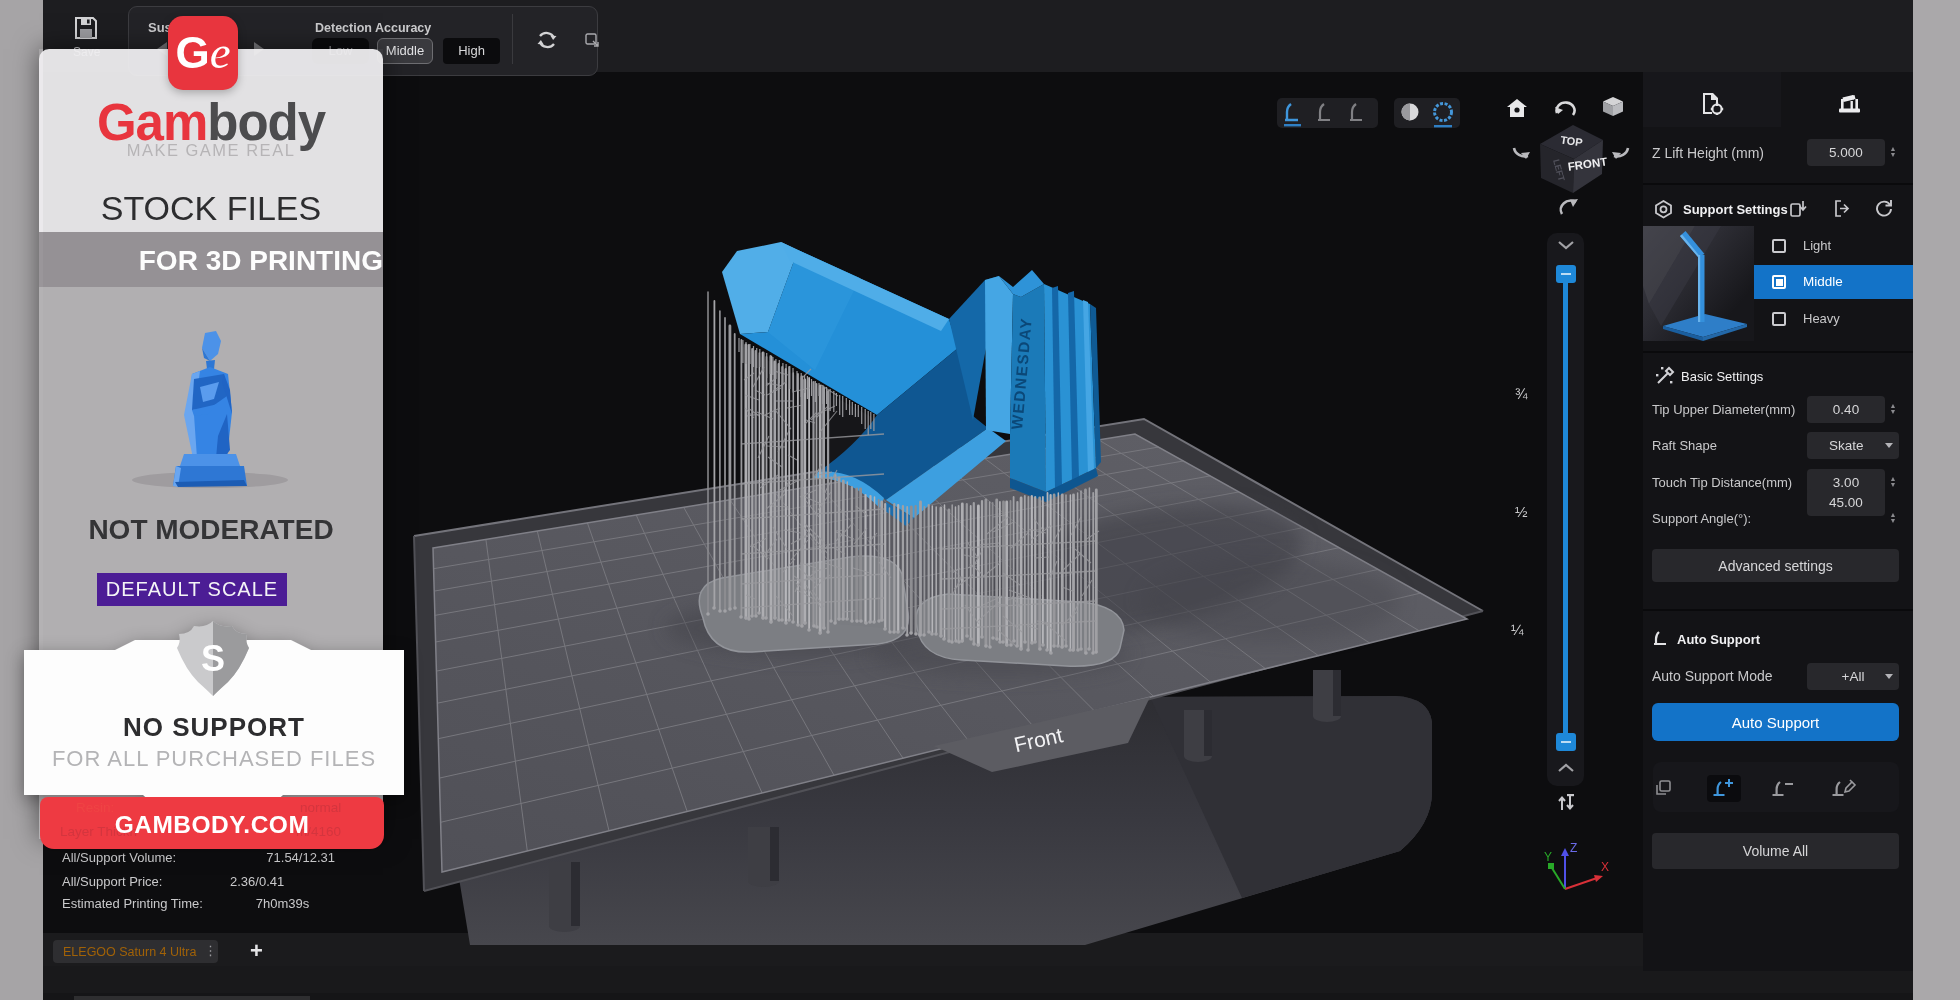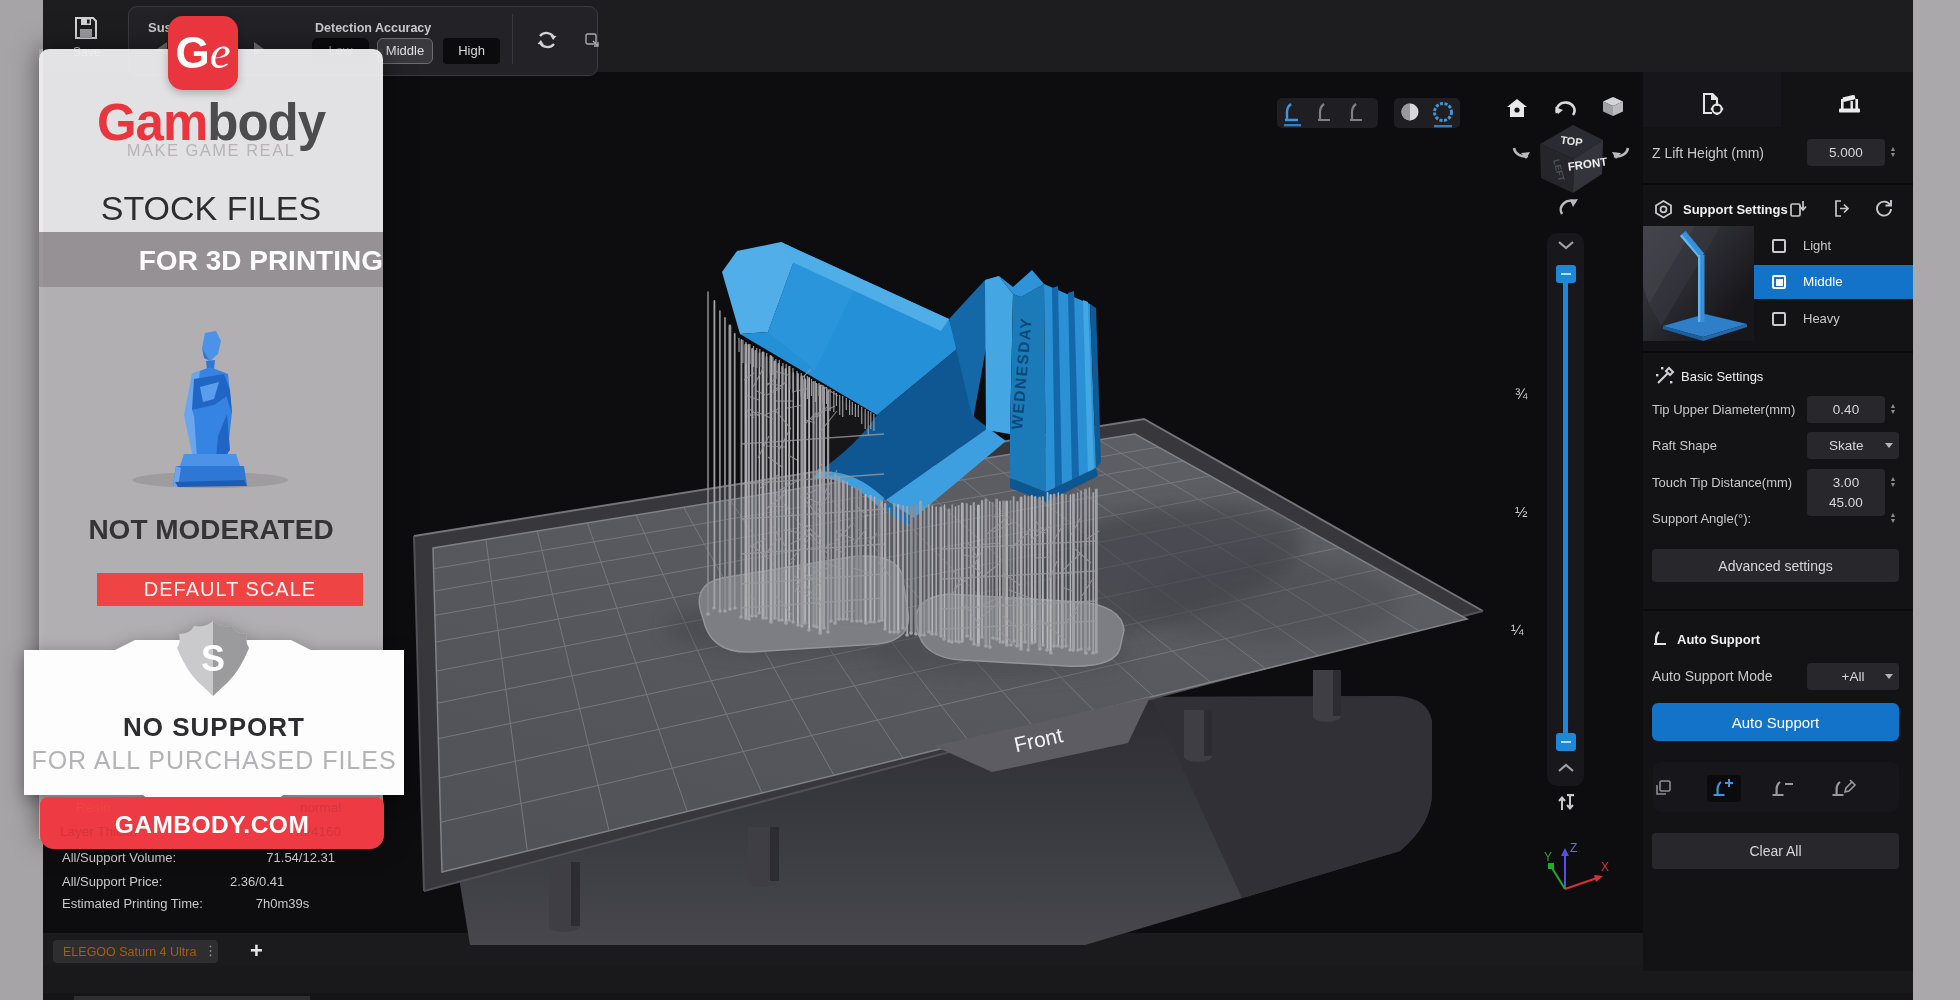--- a/index.html
+++ b/index.html
@@ -732,21 +732,21 @@
       <path d="M9 3 q-3.4 2.6 -3.4 7 v6 M1.5 16 h11"></path>
     </g>
  <path d="M14 5 h8" stroke="#9a9a9e" stroke-width="2" fill="none"></path>
 </svg>
 <svg class="abs" style="left:1831px;top:778px" width="28" height="23" viewBox="0 0 28 23">
  <g stroke="#9a9a9e" stroke-width="2.2" fill="none">
       <path d="M9 4 q-3.4 2.6 -3.4 7 v6 M1.5 17 h11"></path>
     </g>
  <path d="M15 10 l6-6 3 3 -6 6 -4 1 z M19 2 l4 4" stroke="#9a9a9e" stroke-width="1.6" fill="none"></path>
 </svg>
-<div class="abs box" style="left:1652px;top:833px;width:247px;height:36px;font-size:14px">Clear All</div>
+<div class="abs box" style="left:1652px;top:833px;width:247px;height:36px;font-size:14px">Volume All</div>
 
 <div class="abs lbl" style="left:62px;top:850px">All/Support Volume:</div>
 <div class="abs lbl" style="left:230px;top:850px;width:105px;text-align:right">71.54/12.31</div>
 <div class="abs lbl" style="left:62px;top:874px">All/Support Price:</div>
 <div class="abs lbl" style="left:230px;top:874px;width:105px;text-align:left">2.36/0.41</div>
 <div class="abs lbl" style="left:62px;top:896px">Estimated Printing Time:</div>
 <div class="abs lbl" style="left:230px;top:896px;width:105px;text-align:center">7h0m39s</div>
 <div class="abs" style="left:53px;top:940px;width:165px;height:23px;background:#2e2e31;border-radius:4px"></div>
 <div class="abs" style="left:63px;top:945px;color:#a16207;font-size:12.5px">ELEGOO Saturn 4 Ultra</div>
 <div class="abs" style="left:204px;top:943px;color:#9a9a9e;font-size:13px">⋮</div>
@@ -774,34 +774,34 @@
  <path d="M72 90 L98 84 L88 94 L74 96 Z" fill="#3584e4"></path>
  <path d="M80 67 L99 62 L94 79 L83 82 Z" fill="#5a9cee"></path>
  <path d="M104 54 L110 70 L112 94 L102 62 Z" fill="#2064c4"></path>
  <path d="M98 116 L107 94 L110 130 L104 138 L96 138 Z" fill="#2064c4"></path>
  <path d="M64 134 L116 134 L120 146 L60 146 Z" fill="#4c92e8"></path>
  <path d="M56 146 L124 146 L127 166 L53 166 Z" fill="#2e77d4"></path>
  <path d="M53 166 L56 146 L61 148 L58 167 Z" fill="#6aa6f0"></path>
  <path d="M58 167 L127 166 L124 160 L55 162 Z" fill="#1c5cb4"></path>
 </svg>
 <div class="abs" style="left:39px;top:514px;width:344px;text-align:center;font-size:28px;color:#343436;font-weight:bold">NOT MODERATED</div>
-<div class="abs" style="left:97px;top:573px;width:266px;height:33px;background:#ef4444;color:#f4f4f6;font-size:20px;text-align:center;line-height:33px;letter-spacing:1px">DEFAULT SCALE</div>
+<div class="abs" style="left:97px;top:573px;width:190px;height:33px;background:#4c1d95;color:#f4f4f6;font-size:20px;text-align:center;line-height:33px;letter-spacing:1px">DEFAULT SCALE</div>
 
 <svg class="abs" style="left:14px;top:612px;filter:drop-shadow(0 5px 9px rgba(0,0,0,0.38))" width="404" height="210" viewBox="0 0 404 210">
  <polygon points="378,40 390,46 390,62 378,56" fill="#cbcbcd"></polygon>
  <polygon points="378,180 390,174 390,158 378,164" fill="#cbcbcd"></polygon>
  <polygon points="121,28 277,28 297,38 101,38" fill="#fdfdfd"></polygon>
  <rect x="10" y="38" width="380" height="145" fill="#fdfdfd"></rect>
  <polygon points="129,183 269,183 253,197 145,197" fill="#fdfdfd"></polygon>
  <g transform="translate(160,6)">
   <path d="M39 3 Q46 10 58 8 Q62 16 73 16 Q71 24 75 30 Q66 52 54 64 Q45 72 39 78 Q33 72 24 64 Q12 52 3 30 Q7 24 5 16 Q16 16 20 8 Q32 10 39 3 Z" fill="#cacacc"></path>
   <path d="M39 3 Q46 10 58 8 Q62 16 73 16 Q71 24 75 30 Q66 52 54 64 Q45 72 39 78 Z" fill="#9b9b9d"></path>
   <text x="39" y="53" text-anchor="middle" fill="#fff" font-size="36" font-weight="bold">S</text>
  </g>
 </svg>
 <div class="abs" style="left:24px;top:712px;width:380px;text-align:center;font-size:26px;color:#2d2d2f;font-weight:bold;letter-spacing:1px">NO SUPPORT</div>
-<div class="abs" style="left:24px;top:746px;width:380px;text-align:center;font-size:25px;color:#b4b4b6;letter-spacing:1px">FOR ALL PURCHASED FILES</div>
+<div class="abs" style="left:24px;top:746px;width:380px;text-align:center;font-size:22px;color:#b4b4b6;letter-spacing:1px">FOR ALL PURCHASED FILES</div>
 <div class="abs" style="left:40px;top:797px;width:344px;height:52px;background:#ee3a42;border-radius:8px 8px 14px 14px"></div>
 <div class="abs" style="left:76px;top:800px;color:#ef4444;font-size:13.5px">Resin:</div>
 <div class="abs" style="left:300px;top:800px;color:#d4353e;font-size:13.5px">normal</div>
 <div class="abs" style="left:60px;top:824px;color:#d4353e;font-size:13.5px">Layer Thickn</div>
 <div class="abs" style="left:296px;top:824px;color:#d4353e;font-size:13.5px">m/4160</div>
 <div class="abs" style="left:40px;top:811px;width:344px;text-align:center;color:#fff;font-size:24.5px;font-weight:bold;letter-spacing:0.5px">GAMBODY.COM</div>
 
 </body></html>

